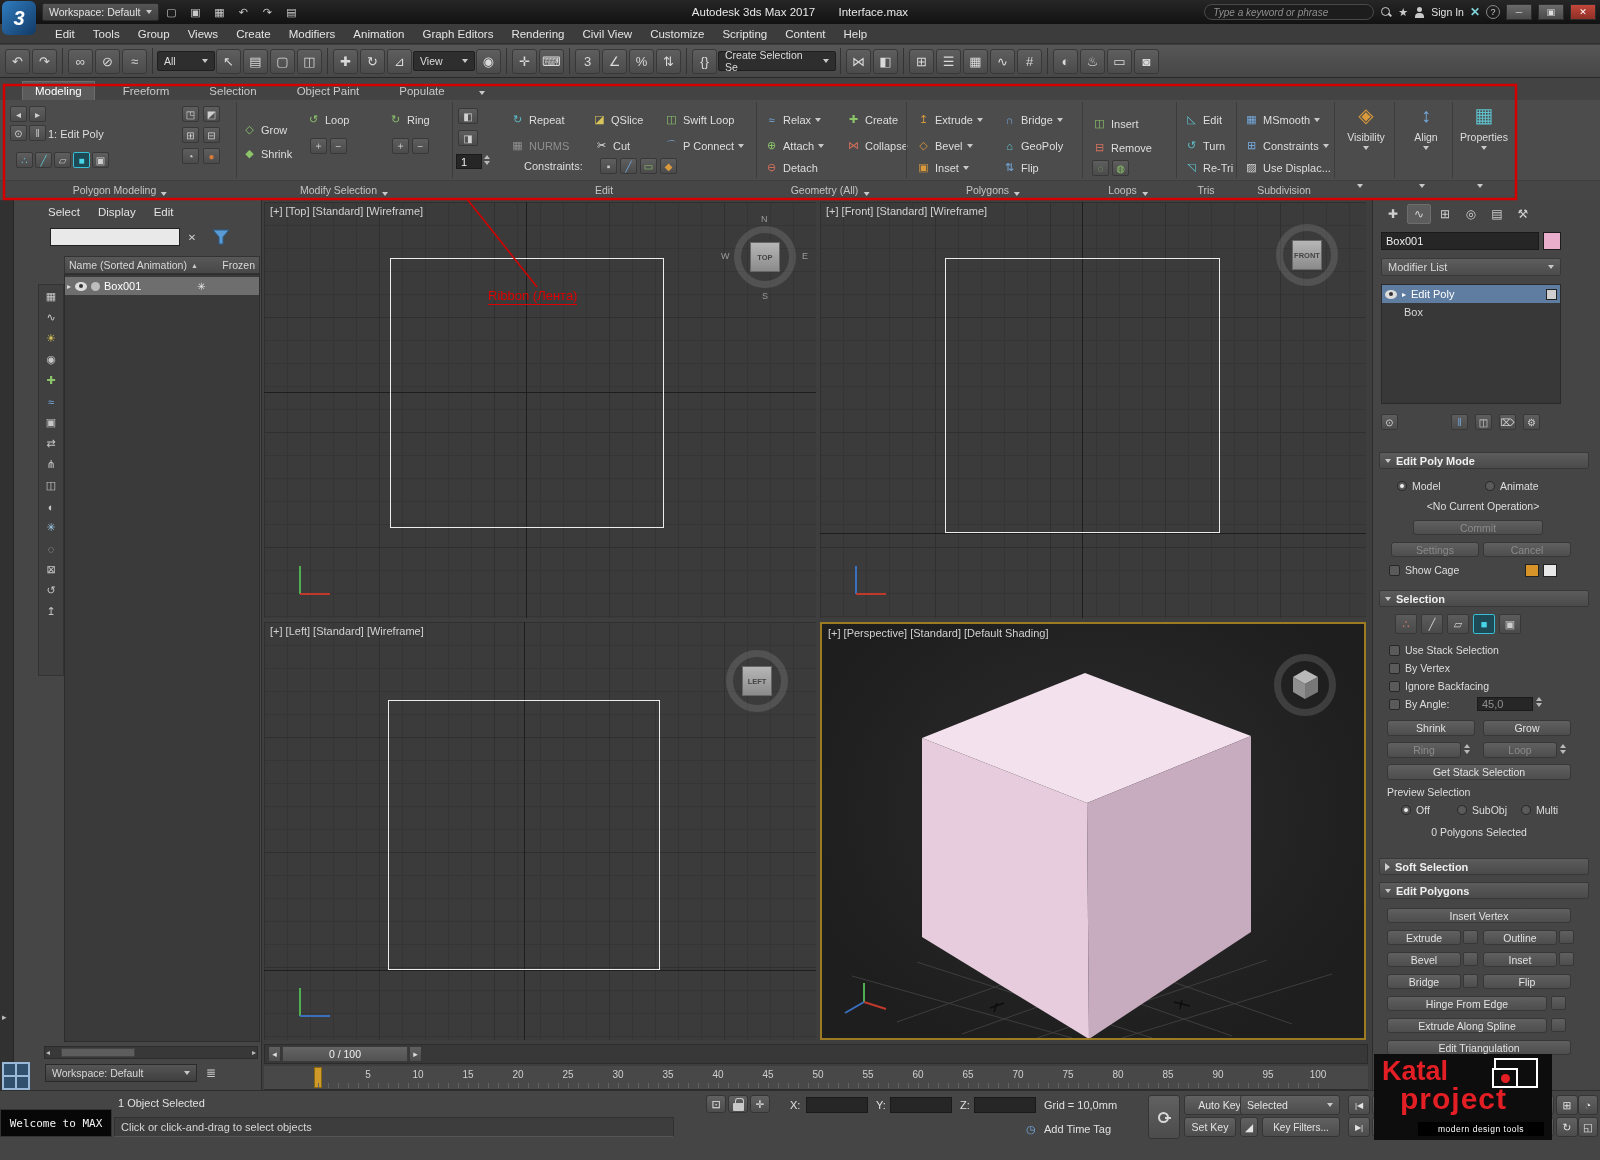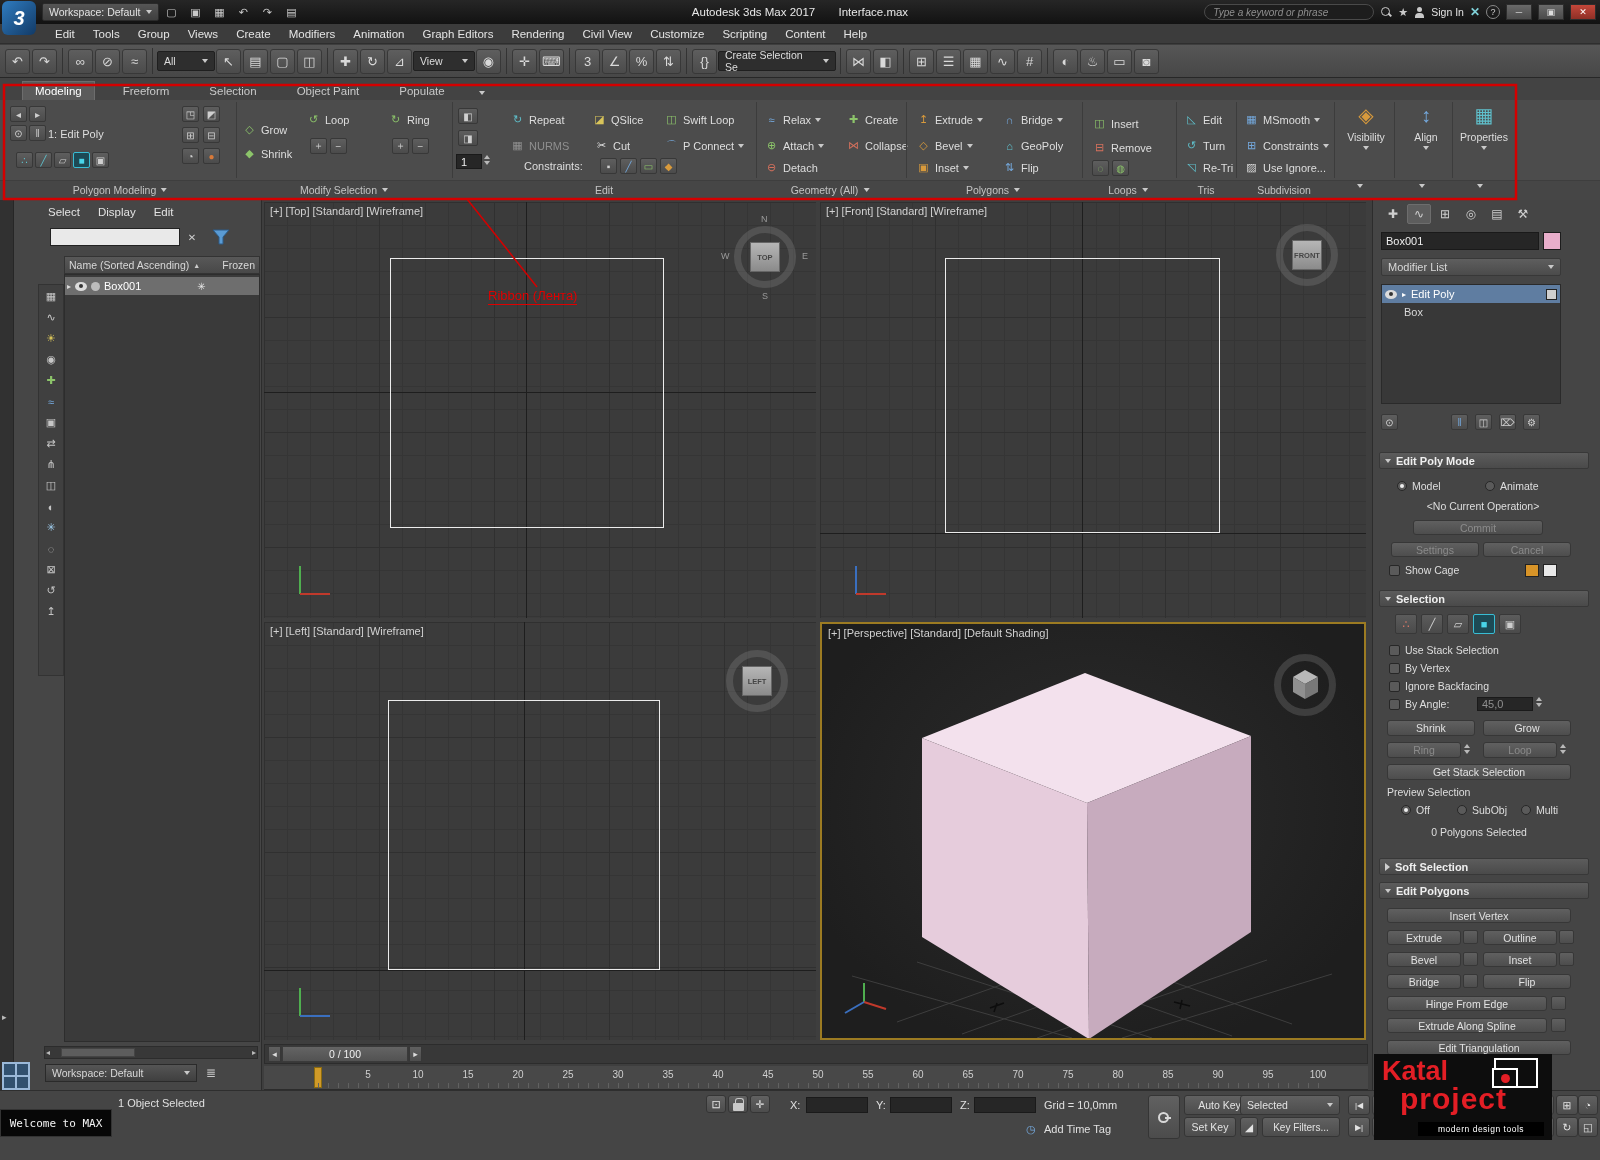--- a/index.html
+++ b/index.html
@@ -36,21 +36,21 @@
 .tb-sep{width:1px;height:26px;background:#333;margin:0 4px;flex:none}
 .tb-dd{height:20px;background:#2e2e2e;border:1px solid #1f1f1f;display:flex;align-items:center;gap:6px;padding:0 6px;font-size:10.5px;color:#ddd;border-radius:2px;flex:none}
 
 
 .ribbon{position:absolute;left:0;top:78px;width:1600px;height:122px;background:#4a4a4a;z-index:5}
 .ribbon-tabs{height:22px;display:flex;align-items:flex-end;padding-left:22px;background:#434343}
 .rtab{padding:3px 12px;margin-right:16px;font-size:11.5px;color:#c8c8c8}
 .rtab.active{background:#5b5b5b;color:#fff;border:1px solid #6d6d6d;border-bottom:none}
 .ribbon-body{position:relative;height:80px;background:#4c4c4c}
 .ribbon-labels{position:relative;height:20px;background:#464646;border-top:1px solid #3e3e3e}
-.rsec-label{position:absolute;top:3px;font-size:10.5px;color:#c4c4c4;white-space:nowrap;transform:translateX(-50%);display:flex;gap:5px;align-items:center}
+.rsec-label{position:absolute;top:3px;font-size:10.5px;color:#c4c4c4;white-space:nowrap;transform:translateX(-50%);display:flex;gap:5px;align-items:flex-end}
 .rbtn{position:absolute;display:flex;align-items:center;gap:4px;font-size:11px;color:#dedede;white-space:nowrap}
 .rbtn.dim{color:#8f8f8f}
 .ric{width:15px;height:15px;display:inline-flex;align-items:center;justify-content:center;font-size:11px;flex:none}
 .g{color:#8cc46a}.r{color:#d4705c}.b{color:#74a8dc}.y{color:#d8c45a}.t{color:#5fc0cc}.o{color:#d89a3c}
 .rsmall{position:absolute;width:17px;height:16px;background:linear-gradient(#5e5e5e,#4b4b4b);border:1px solid #383838;border-radius:2px;display:flex;align-items:center;justify-content:center;font-size:10px;color:#cfcfcf}
 .rdiv{position:absolute;top:2px;bottom:2px;width:1px;background:#3c3c3c}
 .bigbtn{position:absolute;top:2px;width:56px;height:76px;display:flex;flex-direction:column;align-items:center;gap:3px;font-size:10.5px;color:#dedede}
 .bigic{width:26px;height:26px;display:flex;align-items:center;justify-content:center;font-size:20px}
 
 
@@ -451,21 +451,21 @@
           <span>MSmooth</span>
           <span class="caret"></span>
         </div>
       <div class="rbtn" style="left:1244px;top:38px">
           <span class="ric b">⊞</span>
           <span>Constraints</span>
           <span class="caret"></span>
         </div>
       <div class="rbtn" style="left:1244px;top:60px">
           <span class="ric">▨</span>
-          <span>Use Ignore...</span>
+          <span>Use Displac...</span>
         </div>
       <div class="rdiv" style="left:1334px"></div>
 
       <div class="bigbtn" style="left:1338px">
         <span class="bigic o">◈</span>
         <span>Visibility</span>
         <span class="caret"></span>
       </div>
       <div class="rdiv" style="left:1394px"></div>
       <div class="bigbtn" style="left:1398px">
@@ -532,21 +532,21 @@
       <span class="ex-menu">Select</span>
       <span class="ex-menu">Display</span>
       <span class="ex-menu">Edit</span>
     </div>
     <input class="ex-search" style="">
     <span class="ex-x">✕</span>
     <svg style="position:absolute;left:196px;top:28px" width="22" height="18">
       <path d="M3 2 L19 2 L13 9 L13 16 L9 16 L9 9 Z" fill="#5a9bd4" stroke="#2c5a86"></path>
     </svg>
     <div class="ex-header">
-      <span>Name (Sorted Ascending)</span>
+      <span>Name (Sorted Animation)</span>
       <span style="font-size:7px;color:#ccc">▲</span>
       <span style="margin-left:auto">Frozen</span>
     </div>
     <div class="ex-list">
       <div class="ex-row">
         <span style="font-size:8px;color:#ddd">▸</span>
         <span class="eyeic"></span>
         <span style="width:9px;height:9px;border-radius:50%;background:#bdbdbd;flex:none"></span>
         <span>Box001</span>
         <span style="margin-left:52px;color:#e8e8e8;font-size:10px">✳</span>
@@ -877,20 +877,23 @@
     <span class="rnum" style="left:804px">75</span>
     <span class="rnum" style="left:854px">80</span>
     <span class="rnum" style="left:904px">85</span>
     <span class="rnum" style="left:954px">90</span>
     <span class="rnum" style="left:1004px">95</span>
     <span class="rnum" style="left:1054px">100</span>
   </div>
 
   <div class="statusbar">
     <div class="stxt" style="left:118px;top:6px"><span>1 Object Selected</span></div>
+    <div class="sunken" style="left:114px;top:26px;width:560px;height:20px">
+        <span>Click or click-and-drag to select objects</span>
+      </div>
     <div class="welcome">
         <span>Welcome to MAX</span>
       </div>
     <span class="sbtn" style="left:706px;top:4px;width:20px;height:18px;font-size:11px">⊡</span>
     <span class="sbtn" style="left:728px;top:4px;width:20px;height:18px">
         <span class="lockic"></span>
       </span>
     <span class="sbtn" style="left:750px;top:4px;width:20px;height:18px">✛</span>
     <div class="stxt" style="left:790px;top:8px"><span>X:</span></div>
     <div class="fld" style="position:absolute;left:806px;top:6px;width:62px;height:16px"></div>

